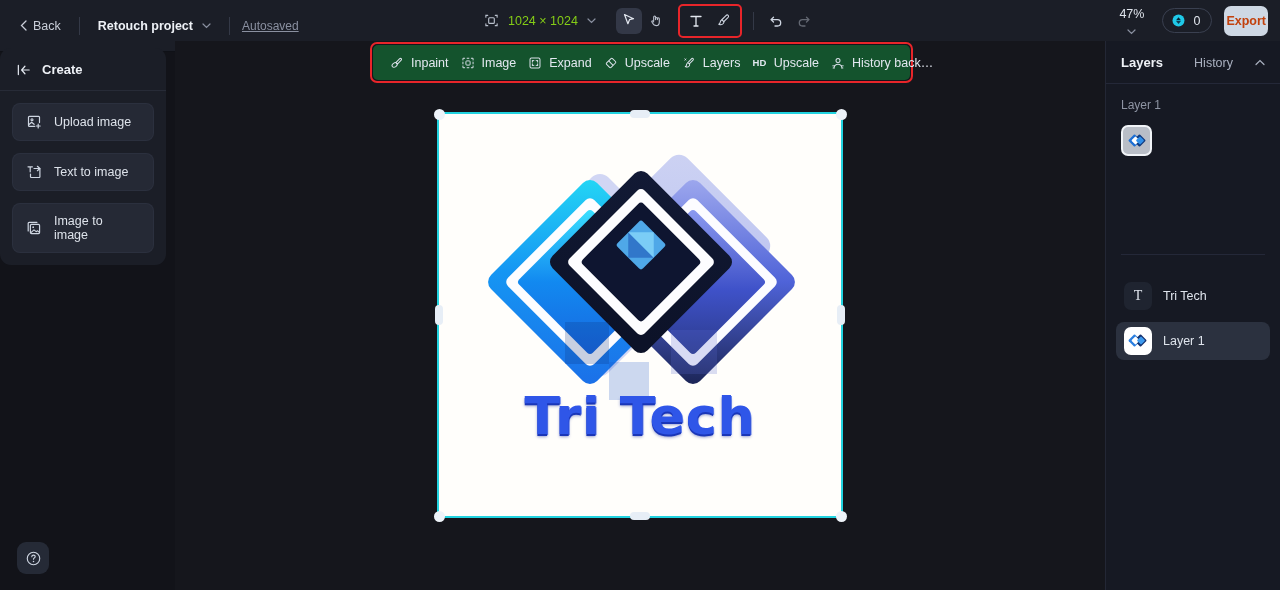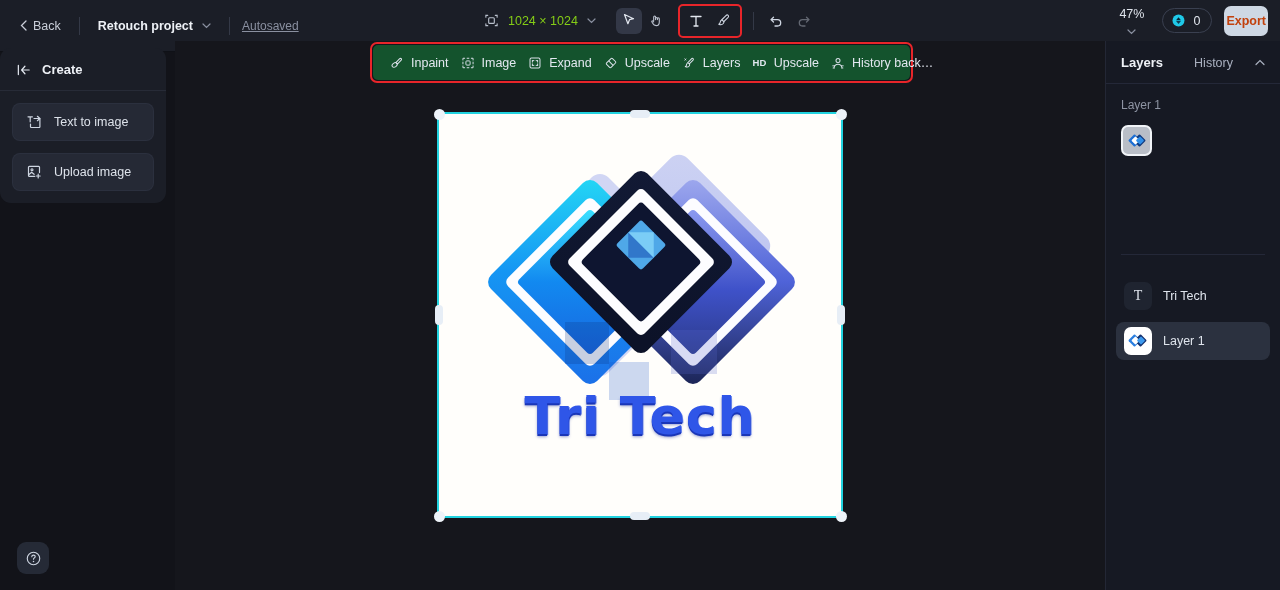--- a/index.html
+++ b/index.html
@@ -267,33 +267,42 @@
   <div class="left-panel">
     <div class="lp-head">
       <svg width="16" height="14" viewBox="0 0 17 14">
           <path d="M9.5 3L6 7l3.5 4M6 7h8M2.5 2.2v9.6" stroke="#e3e8f0" stroke-width="1.3" fill="none" stroke-linecap="round" stroke-linejoin="round"></path>
         </svg>
       <span class="lp-head-title">Create</span>
     </div>
     <div class="lp-btns">
       <div class="lp-btn">
         <svg width="16" height="16" viewBox="0 0 16 16">
-          <path d="M2 2.8h4.4M4.2 2.8v5M13.9 4.5v8.2a.8.8 0 0 1-.8.8H5.3a.8.8 0 0 1-.8-.8v-2.6" stroke="#cfd6e2" stroke-width="1.2" fill="none" stroke-linecap="round"></path>
-          <path d="M8 4.5h5.9M11.4 2.3l2.5 2.2-2.5 2.2" stroke="#cfd6e2" stroke-width="1.2" fill="none" stroke-linecap="round" stroke-linejoin="round"></path>
-        </svg>
-        <span>Text to image</span>
-      </div>
-      <div class="lp-btn">
-        <svg width="16" height="16" viewBox="0 0 16 16">
           <path d="M13.5 8.6V3.2a.9.9 0 0 0-.9-.9H3.4a.9.9 0 0 0-.9.9v8.2c0 .5.4.9.9.9h5.3" stroke="#cfd6e2" stroke-width="1.2" fill="none" stroke-linecap="round"></path>
           <circle cx="6" cy="5.7" r="1" stroke="#cfd6e2" stroke-width="1.1" fill="none"></circle>
           <path d="M3 10.5l2.6-2.3 2.5 2.1" stroke="#cfd6e2" stroke-width="1.2" fill="none" stroke-linecap="round"></path>
           <path d="M12.2 10v4M10.2 12h4" stroke="#cfd6e2" stroke-width="1.2" stroke-linecap="round"></path>
         </svg>
         <span>Upload image</span>
+      </div>
+      <div class="lp-btn">
+        <svg width="16" height="16" viewBox="0 0 16 16">
+          <path d="M2 2.8h4.4M4.2 2.8v5M13.9 4.5v8.2a.8.8 0 0 1-.8.8H5.3a.8.8 0 0 1-.8-.8v-2.6" stroke="#cfd6e2" stroke-width="1.2" fill="none" stroke-linecap="round"></path>
+          <path d="M8 4.5h5.9M11.4 2.3l2.5 2.2-2.5 2.2" stroke="#cfd6e2" stroke-width="1.2" fill="none" stroke-linecap="round" stroke-linejoin="round"></path>
+        </svg>
+        <span>Text to image</span>
+      </div>
+      <div class="lp-btn">
+        <svg width="16" height="16" viewBox="0 0 16 16">
+          <rect x="4.4" y="4.4" width="9.2" height="9.2" rx="1.2" stroke="#cfd6e2" stroke-width="1.2" fill="none"></rect>
+          <path d="M2.2 11V3.3a1 1 0 0 1 1-1H11" stroke="#cfd6e2" stroke-width="1.2" fill="none" stroke-linecap="round"></path>
+          <circle cx="7.2" cy="7.2" r=".9" fill="#cfd6e2"></circle>
+          <path d="M5.2 12.4l2.8-2.6 2.2 1.9 1.3-1 1.9 1.7" stroke="#cfd6e2" stroke-width="1.1" fill="none" stroke-linecap="round" stroke-linejoin="round"></path>
+        </svg>
+        <span>Image to image</span>
       </div>
     </div>
   </div>
 
   <div class="stage">
 
     <div class="rotate-handle">
       <svg width="13" height="13" viewBox="0 0 14 14">
         <path d="M11.2 5.2A4.5 4.5 0 0 0 3.1 4.5M2.8 8.8a4.5 4.5 0 0 0 8.1.7" stroke="#1c2330" stroke-width="1.4" fill="none" stroke-linecap="round"></path>
         <path d="M11.6 2.2v3.1H8.6M2.4 11.8V8.7h3" stroke="#1c2330" stroke-width="1.4" fill="none" stroke-linecap="round" stroke-linejoin="round"></path>

